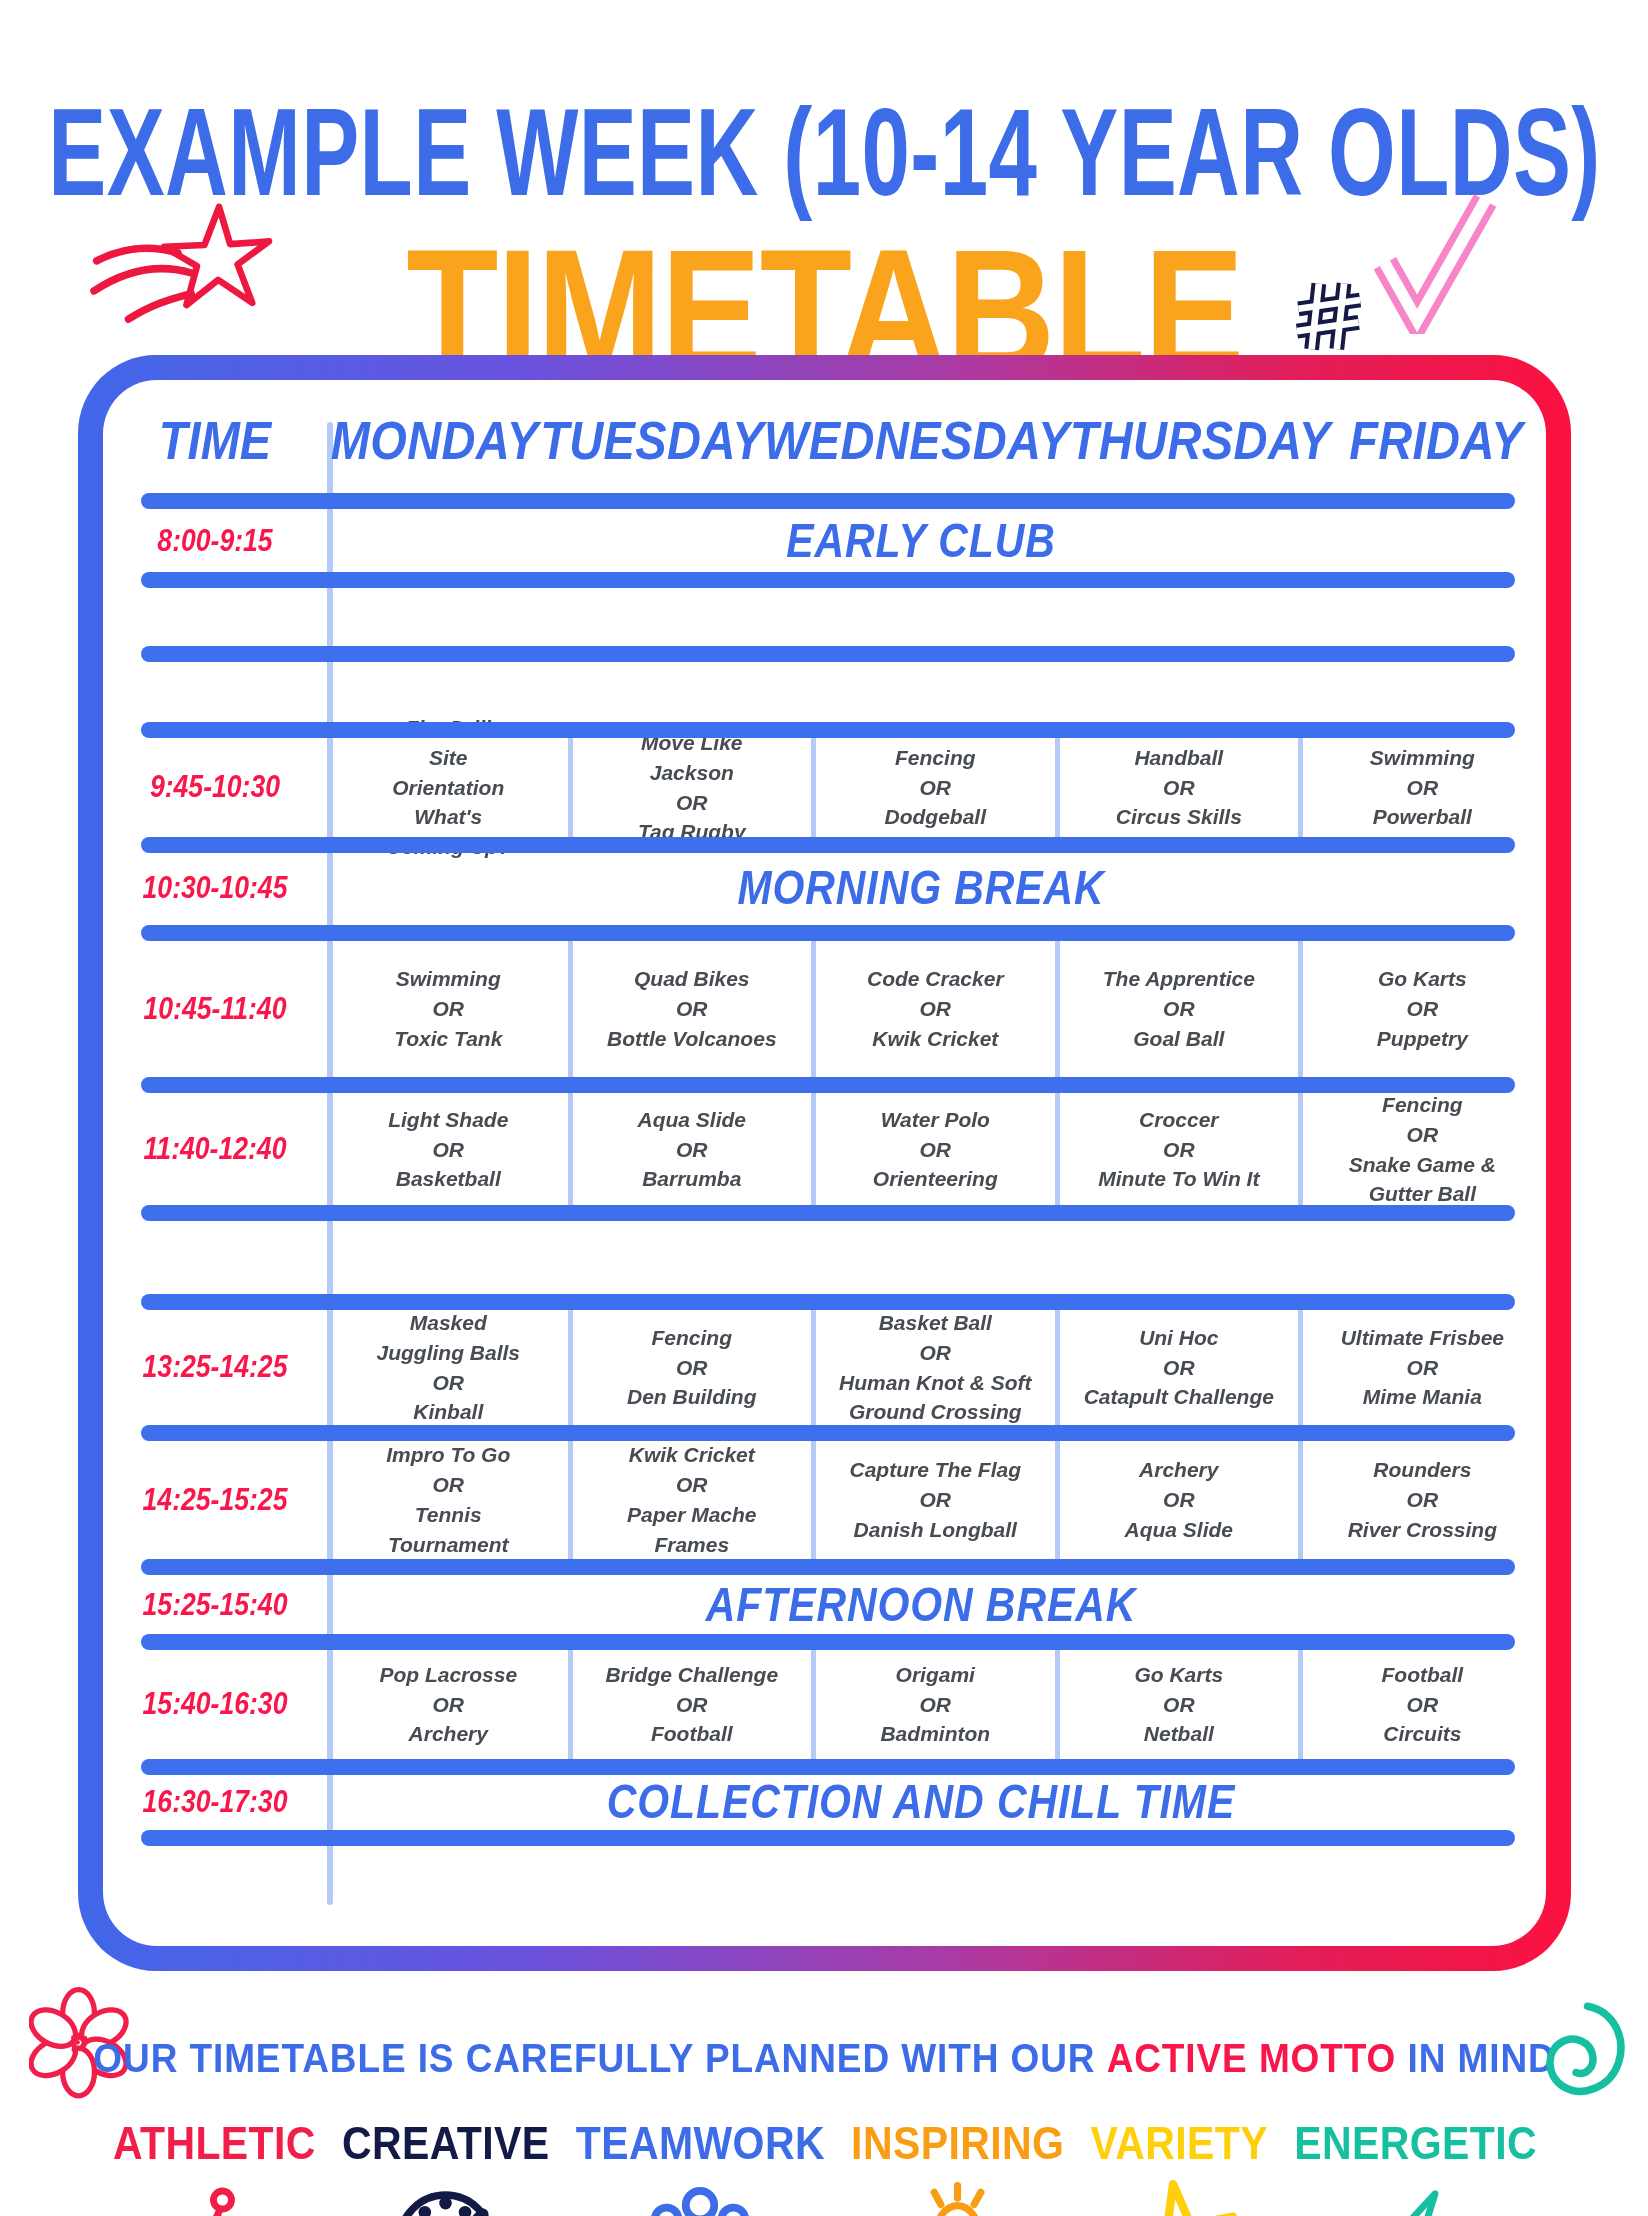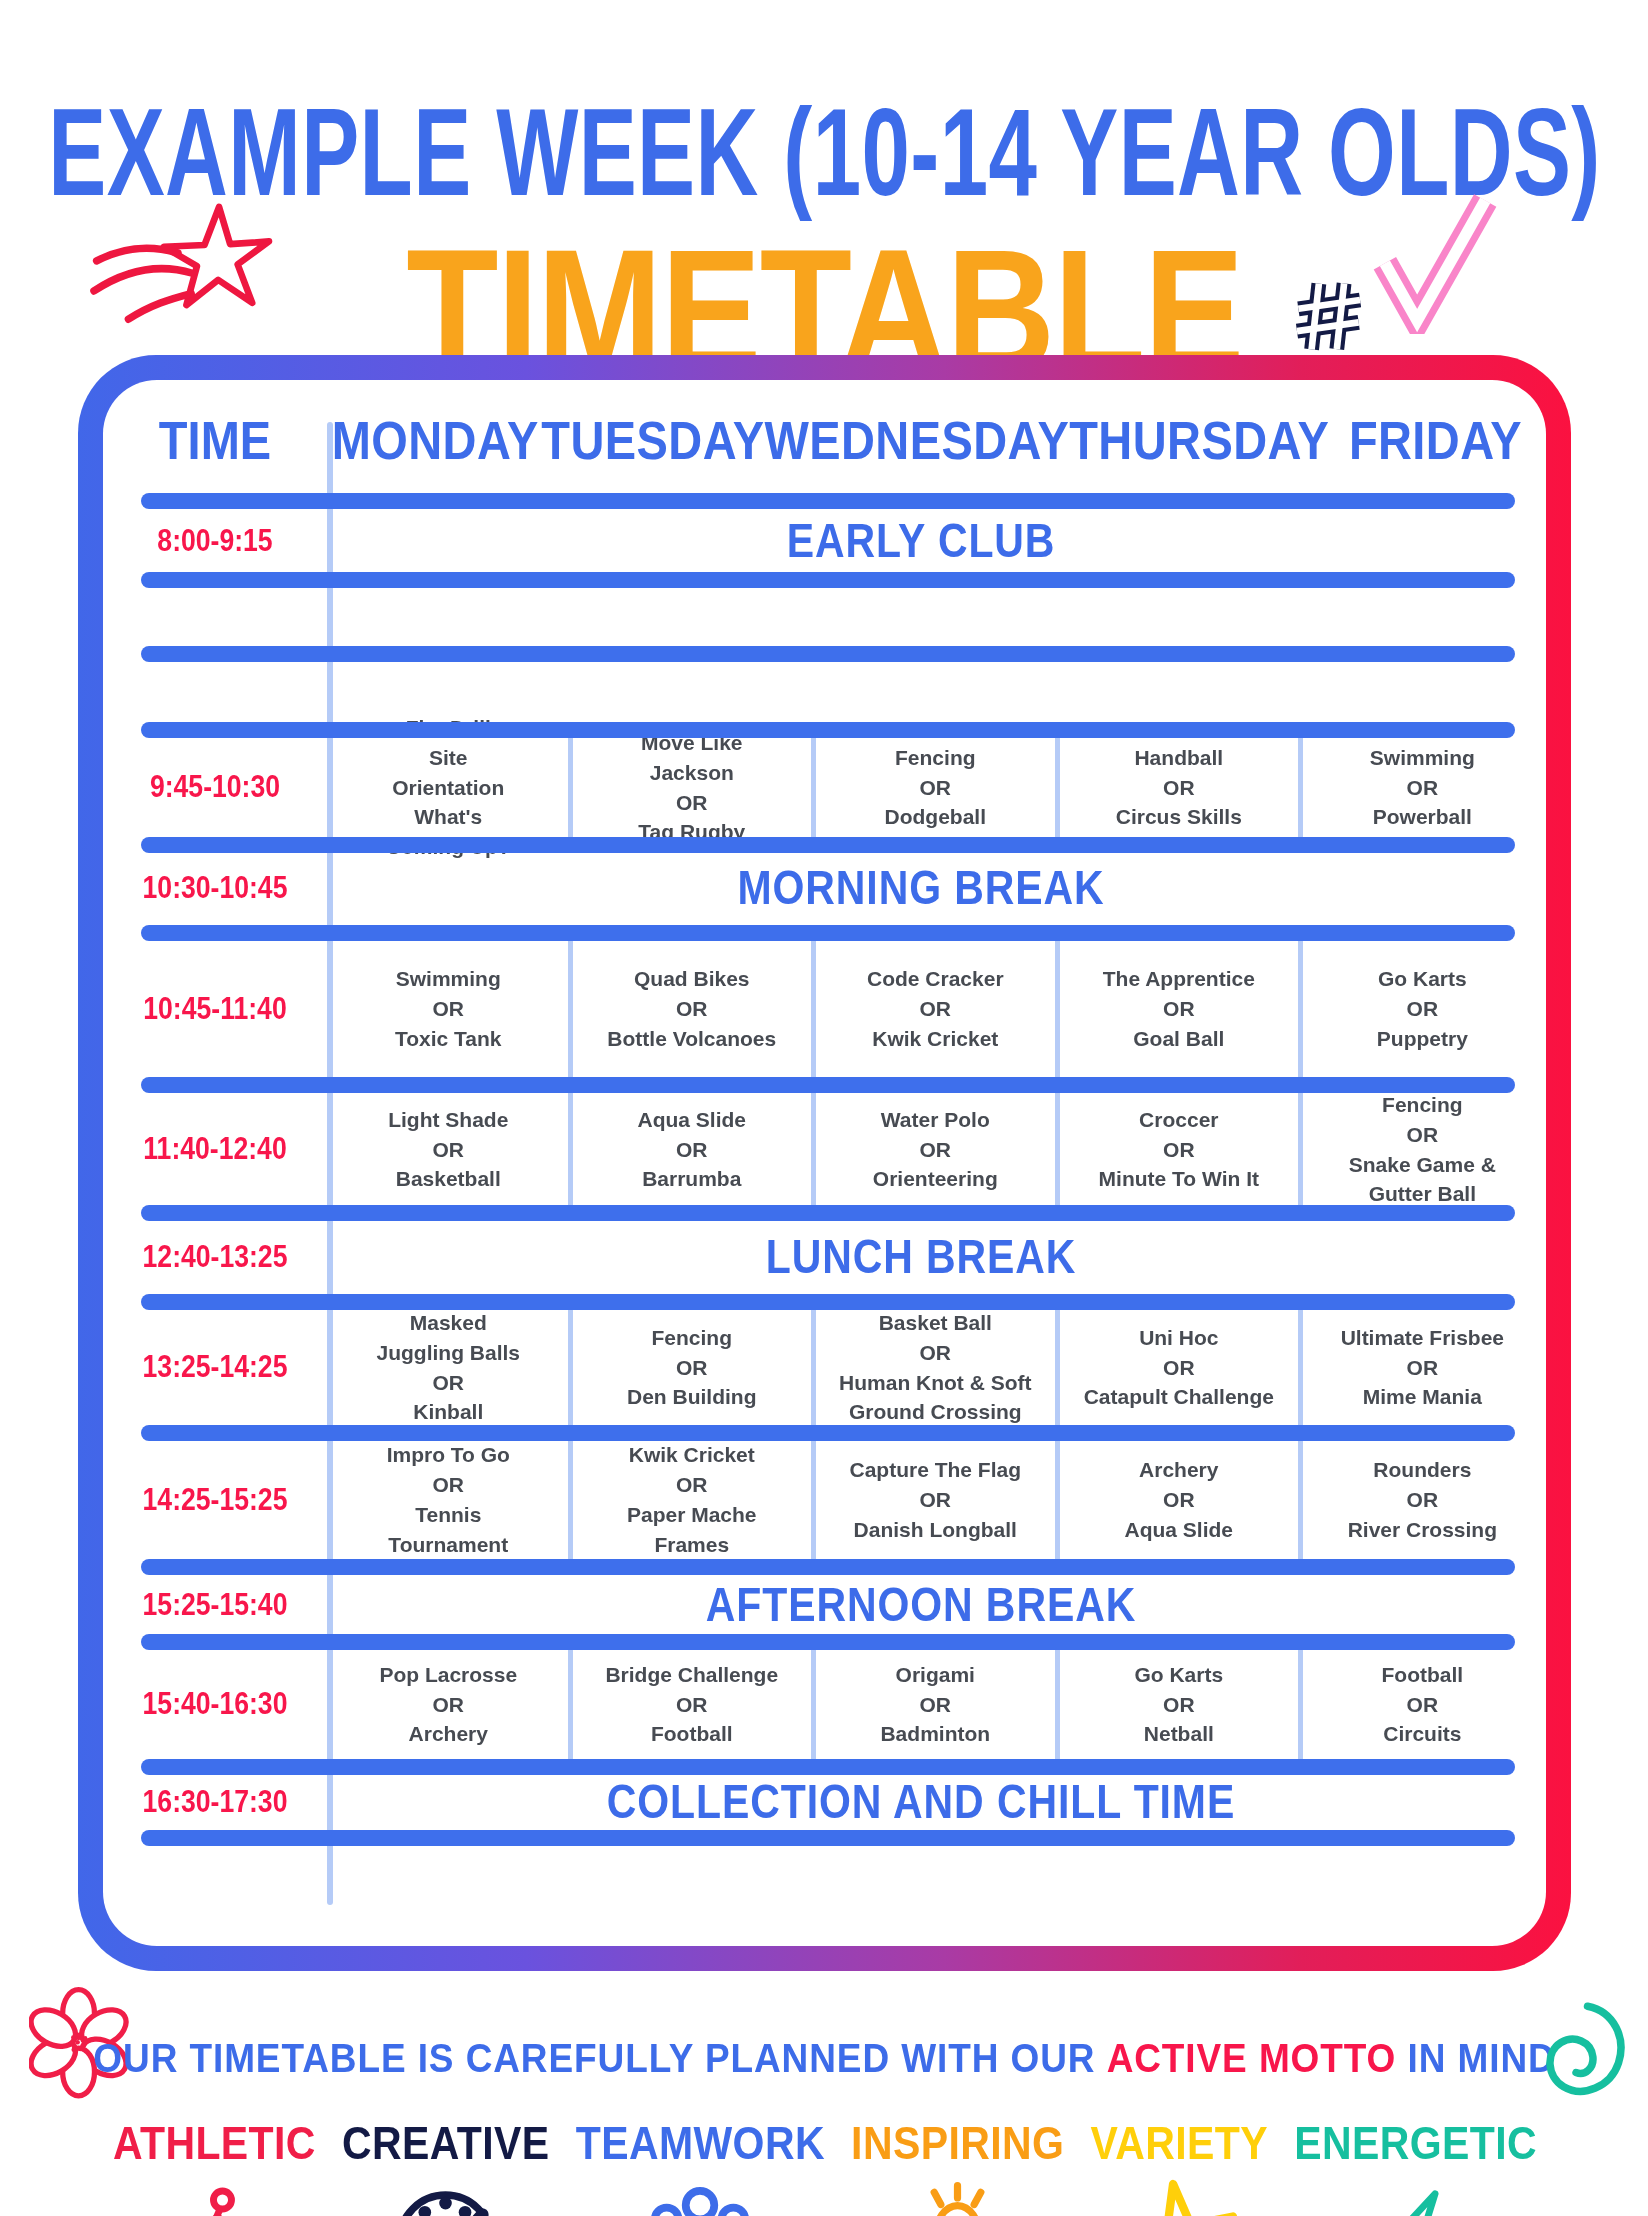--- a/index.html
+++ b/index.html
@@ -10,21 +10,21 @@
 
   
   .title1{left:0;right:0;top:57px;height:133px;color:#3D6CE9;font-size:87px;font-weight:800;
           letter-spacing:0.4px;transform:scaleY(1.42);transform-origin:top center;}
   .title2{left:0;right:0;top:207px;height:177px;color:#F9A41C;font-size:151px;font-weight:800;
           letter-spacing:-1.8px;transform:scaleY(1.16);transform-origin:top center;}
 
   
   .card{left:78px;top:355px;width:1493px;height:1616px;border-radius:78px;
         background:linear-gradient(90deg,#4167E9 0%,#6A52DE 30%,#A93BA5 58%,#E21E59 82%,#FB1140 100%);}
-  .card-inner{position:absolute;inset:25px;background:#fff;border-radius:54px;}
+  .card-inner{position:absolute;inset:25px;background:#fff;border-radius:54px;font-style:italic;}
 
   
   .table{position:absolute;inset:0;}
   .vline{position:absolute;left:224px;width:6.2px;top:42px;height:1483px;background:#B5CBF7;border-radius:3.5px;z-index:1;}
   .divider{position:absolute;left:38px;width:1374px;height:16px;border-radius:8px;background:#3E6FEC;z-index:5;}
   .row{position:absolute;left:0;right:0;z-index:2;}
   .trow{position:absolute;left:0;width:224px;top:0;height:100%;display:flex;align-items:center;justify-content:center;
         color:#F8164B;font-size:26.6px;font-weight:800;transform:scaleY(1.15);text-align:center;}
   .banner{position:absolute;left:226px;right:33px;top:0;height:100%;display:flex;align-items:center;justify-content:center;
           color:#3D6CE9;font-size:41px;font-weight:800;letter-spacing:0.9px;transform:scaleY(1.15);text-align:center;}
@@ -202,24 +202,20 @@
             </div>
           <div class="acell">
               <span>Fencing
 OR
 Snake Game &amp;
 Gutter Ball</span>
             </div>
         </div>
       </div>
 
-      <div class="row" style="top:833px;height:89px">
-        <div class="trow">12:40-13:25</div>
-        <div class="banner">LUNCH BREAK</div>
-      </div>
 
       <div class="row" style="top:922px;height:131px">
         <div class="trow">13:25-14:25</div>
         <div class="cells">
           <div class="acell">
               <span>Masked
 Juggling Balls
 OR
 Kinball</span>
             </div>

